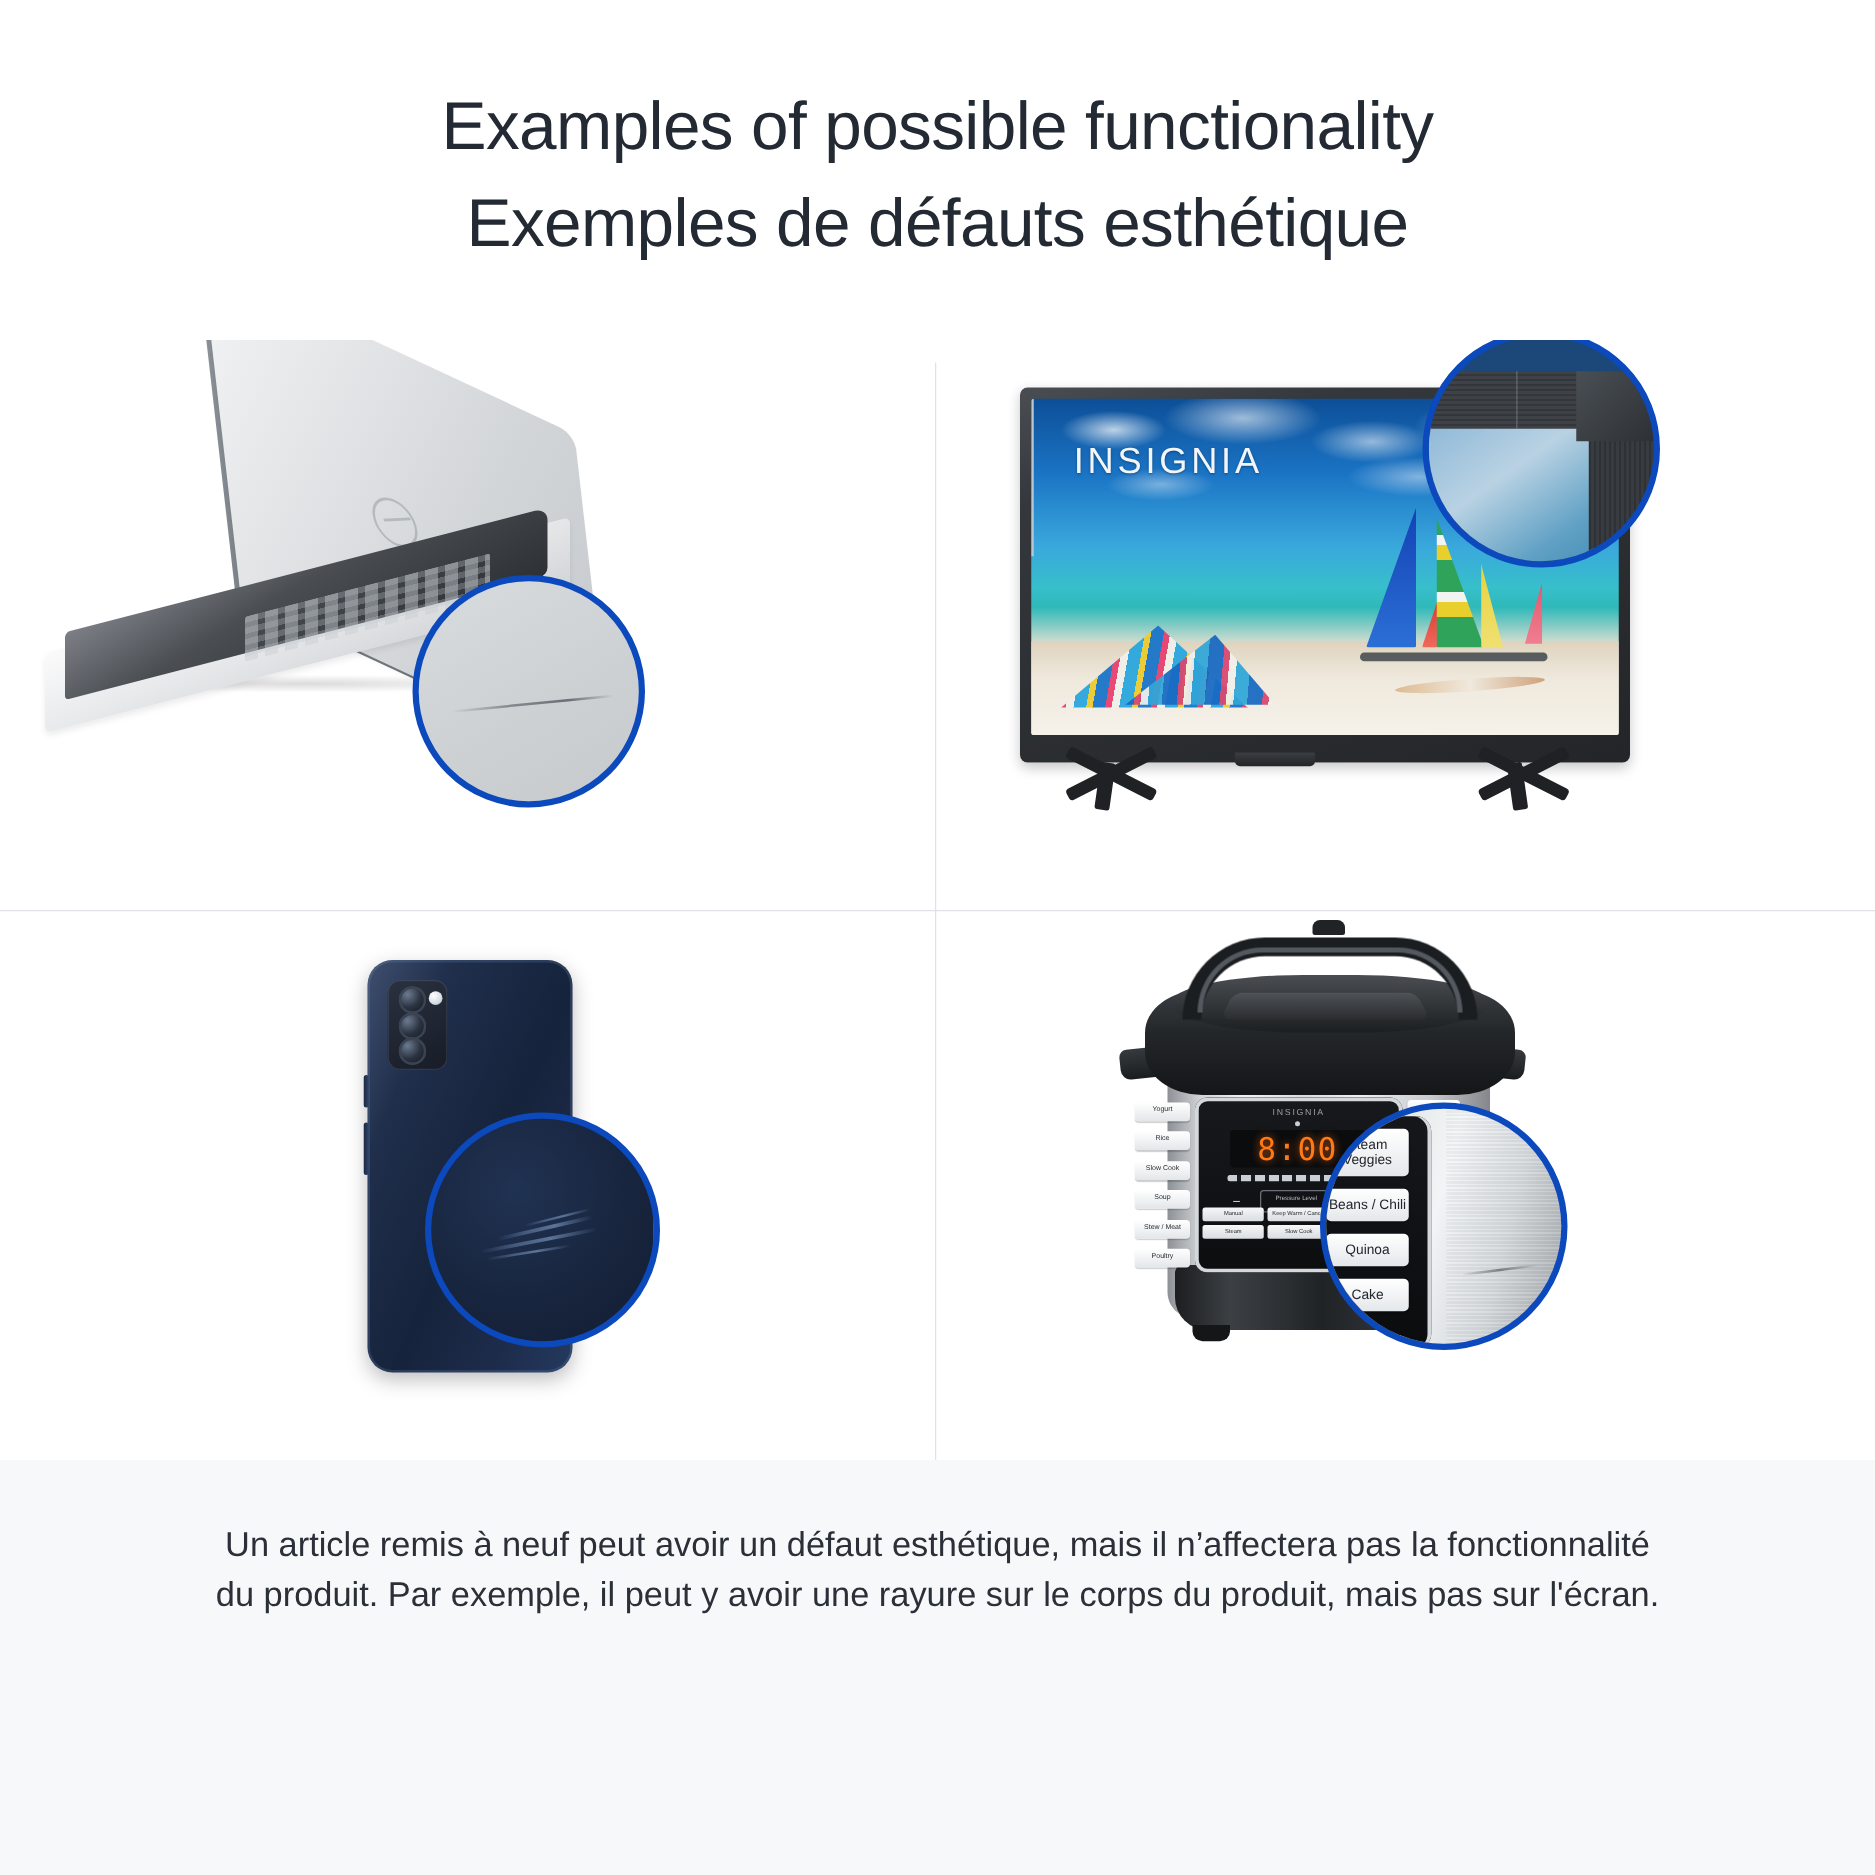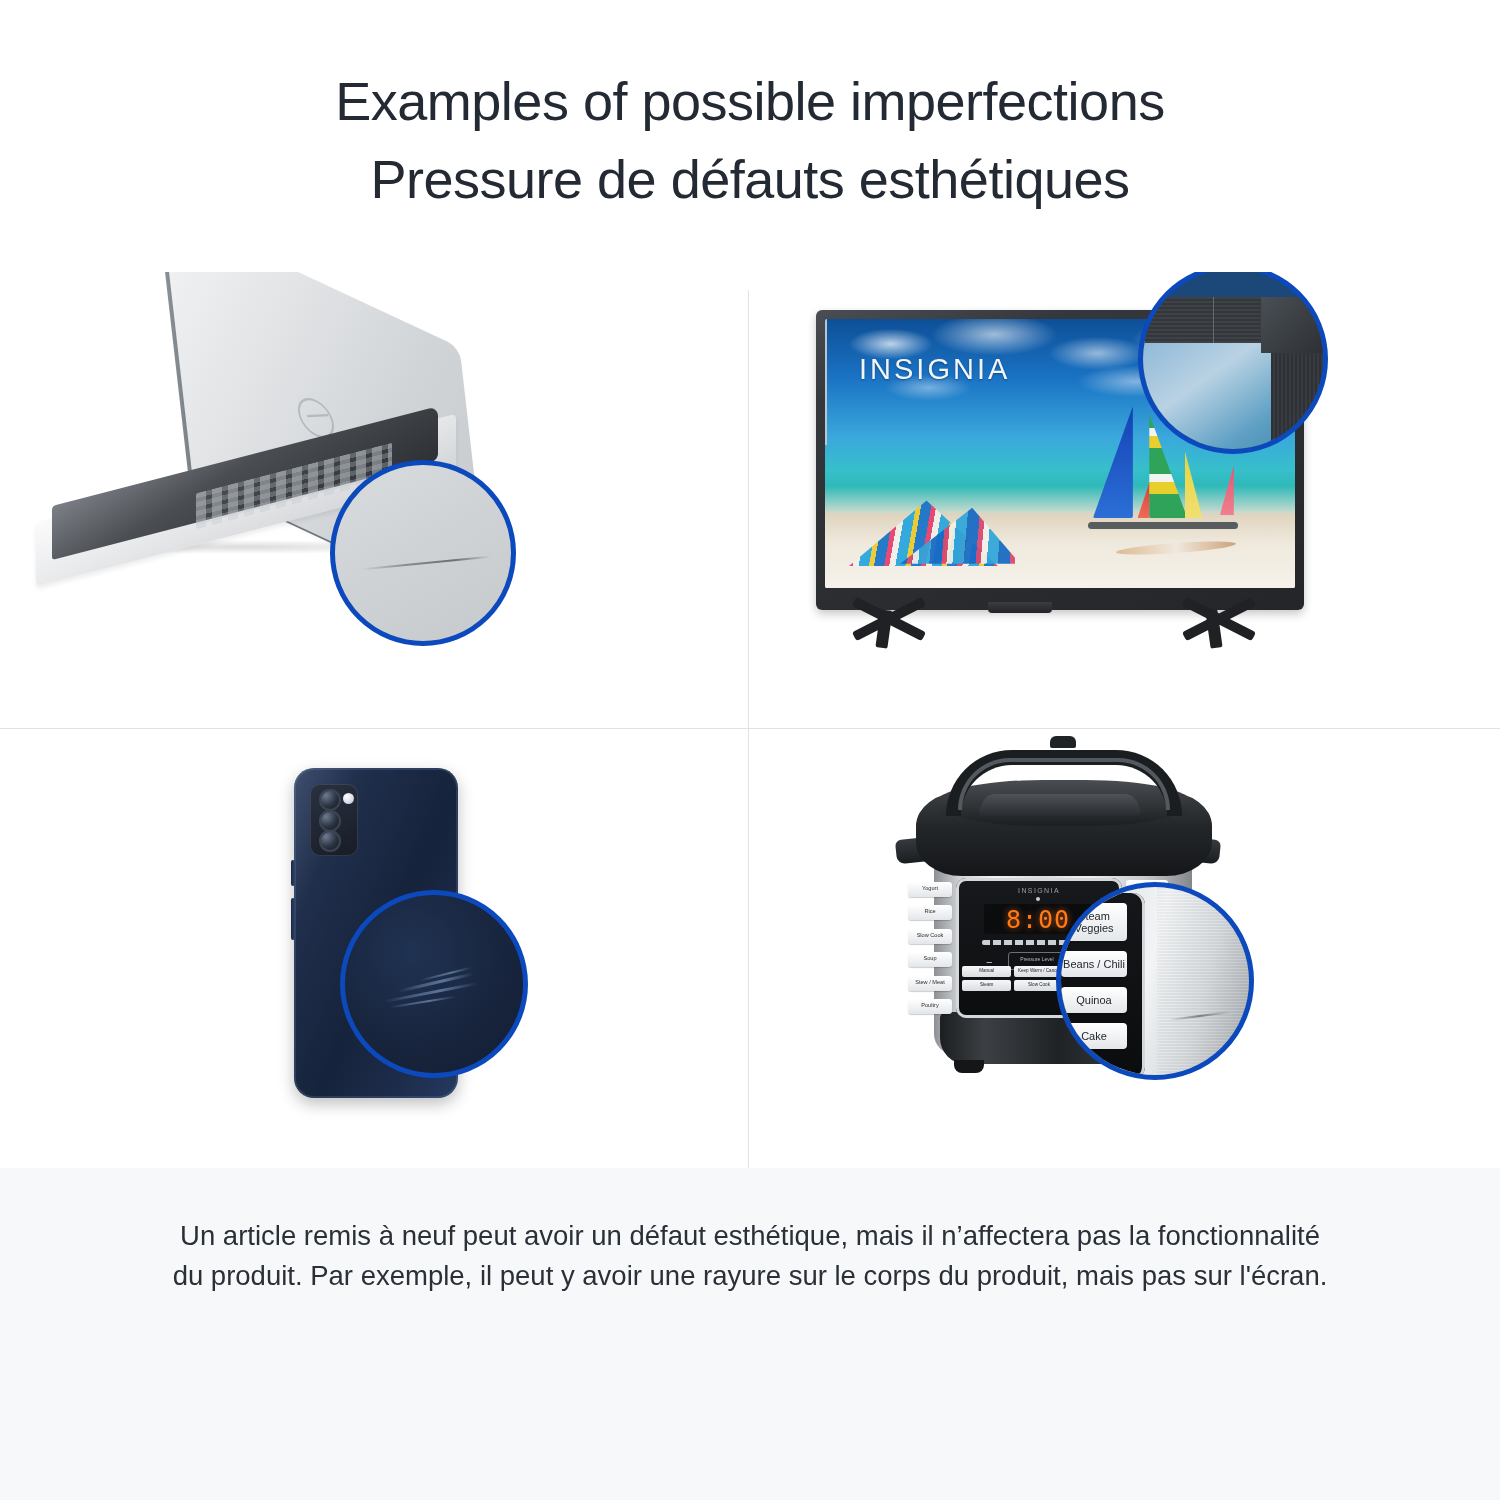--- a/index.html
+++ b/index.html
@@ -433,22 +433,22 @@
     color: #2b3038; font-size: 27.5px; line-height: 40px; font-weight: 400;
   }
   .footer-p + .footer-p { }
 </style>
 </head>
 <body>
 
 <div id="page">
 
   <div class="title-block">
-    <div class="title-line">Examples of possible imperfections</div>
-    <div class="title-line">Pressure de défauts esthétiques</div>
+    <div class="title-line">Examples of possible functionality</div>
+    <div class="title-line">Exemples de défauts esthétique</div>
   </div>
 
   <div class="grid">
     <div class="vdiv"></div>
     <div class="hdiv"></div>
 
     <div class="cell cell-tl">
       <div class="laptop-stage">
         <div class="lp-shadow"></div>
         <div class="lp-lid-edge"></div>

